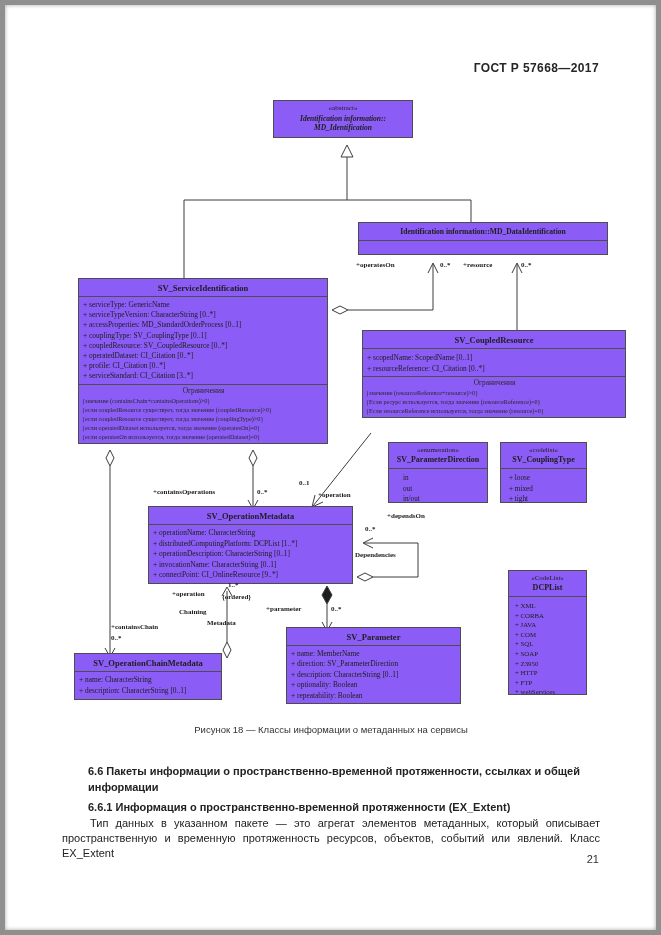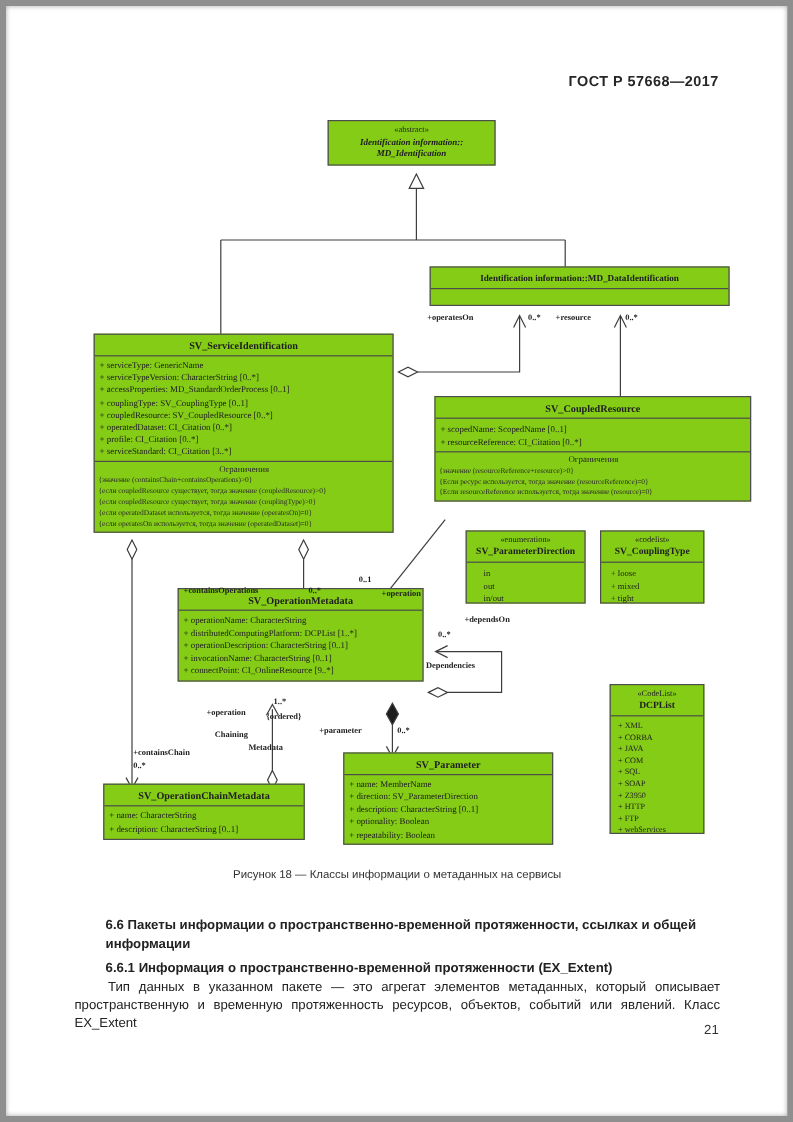--- a/index.html
+++ b/index.html
@@ -34,21 +34,21 @@
     position:absolute;left:57px;top:811px;width:538px;
     font-size:11px;color:#222;line-height:15px;
     text-align:justify;text-indent:28px;
   }
   .pageno{
     position:absolute;right:57px;top:848px;
     font-size:11px;color:#333;
   }
   
   .uml-box{
-    position:absolute;background:#84cc16;border:1px solid #4d4d4d;
+    position:absolute;background:#8b5cf6;border:1px solid #4d4d4d;
     font-family:"Liberation Serif",serif;color:#202020;box-sizing:border-box;
   }
   .uml-title{
     text-align:center;font-weight:bold;font-size:8.5px;line-height:10px;
     padding:4px 1px 3px;border-bottom:1px solid #4d4d4d;white-space:nowrap;overflow:hidden;
   }
   .uml-attrs{
     padding:3px 1px 2px 4px;font-size:7.4px;line-height:10.2px;
     white-space:nowrap;overflow:hidden;
   }
@@ -180,21 +180,21 @@
   <div class="uml-box" style="left:495px;top:437px;width:87px;height:61px;">
     <div class="uml-stereo">«codelist»</div>
     <div class="uml-stereo-title">SV_CouplingType</div>
     <div class="uml-vals">
       <div>+ loose</div>
       <div>+ mixed</div>
       <div>+ tight</div>
     </div>
   </div>
 
-  <div class="uml-box" style="left:143px;top:485px;width:205px;">
+  <div class="uml-box" style="left:143px;top:501px;width:205px;">
     <div class="uml-title">SV_OperationMetadata</div>
     <div class="uml-attrs" style="line-height:10.6px;">
       <div class="uml-attr">+ operationName: CharacterString</div>
       <div class="uml-attr">+ distributedComputingPlatform: DCPList [1..*]</div>
       <div class="uml-attr">+ operationDescription: CharacterString [0..1]</div>
       <div class="uml-attr">+ invocationName: CharacterString [0..1]</div>
       <div class="uml-attr">+ connectPoint: CI_OnlineResource [9..*]</div>
     </div>
   </div>
 
@@ -219,21 +219,21 @@
     <div class="uml-title">SV_Parameter</div>
     <div class="uml-attrs" style="line-height:10.4px;">
       <div class="uml-attr">+ name: MemberName</div>
       <div class="uml-attr">+ direction: SV_ParameterDirection</div>
       <div class="uml-attr">+ description: CharacterString [0..1]</div>
       <div class="uml-attr">+ optionality: Boolean</div>
       <div class="uml-attr">+ repeatability: Boolean</div>
     </div>
   </div>
 
-  <div class="uml-box" style="left:81px;top:648px;width:168px;">
+  <div class="uml-box" style="left:69px;top:648px;width:148px;">
     <div class="uml-title">SV_OperationChainMetadata</div>
     <div class="uml-attrs" style="line-height:10.8px;">
       <div class="uml-attr">+ name: CharacterString</div>
       <div class="uml-attr">+ description: CharacterString [0..1]</div>
     </div>
   </div>
 
   <div class="lbl" style="left:351px;top:256px;">+operatesOn</div>
   <div class="lbl" style="left:435px;top:256px;">0..*</div>
   <div class="lbl" style="left:458px;top:256px;">+resource</div>

